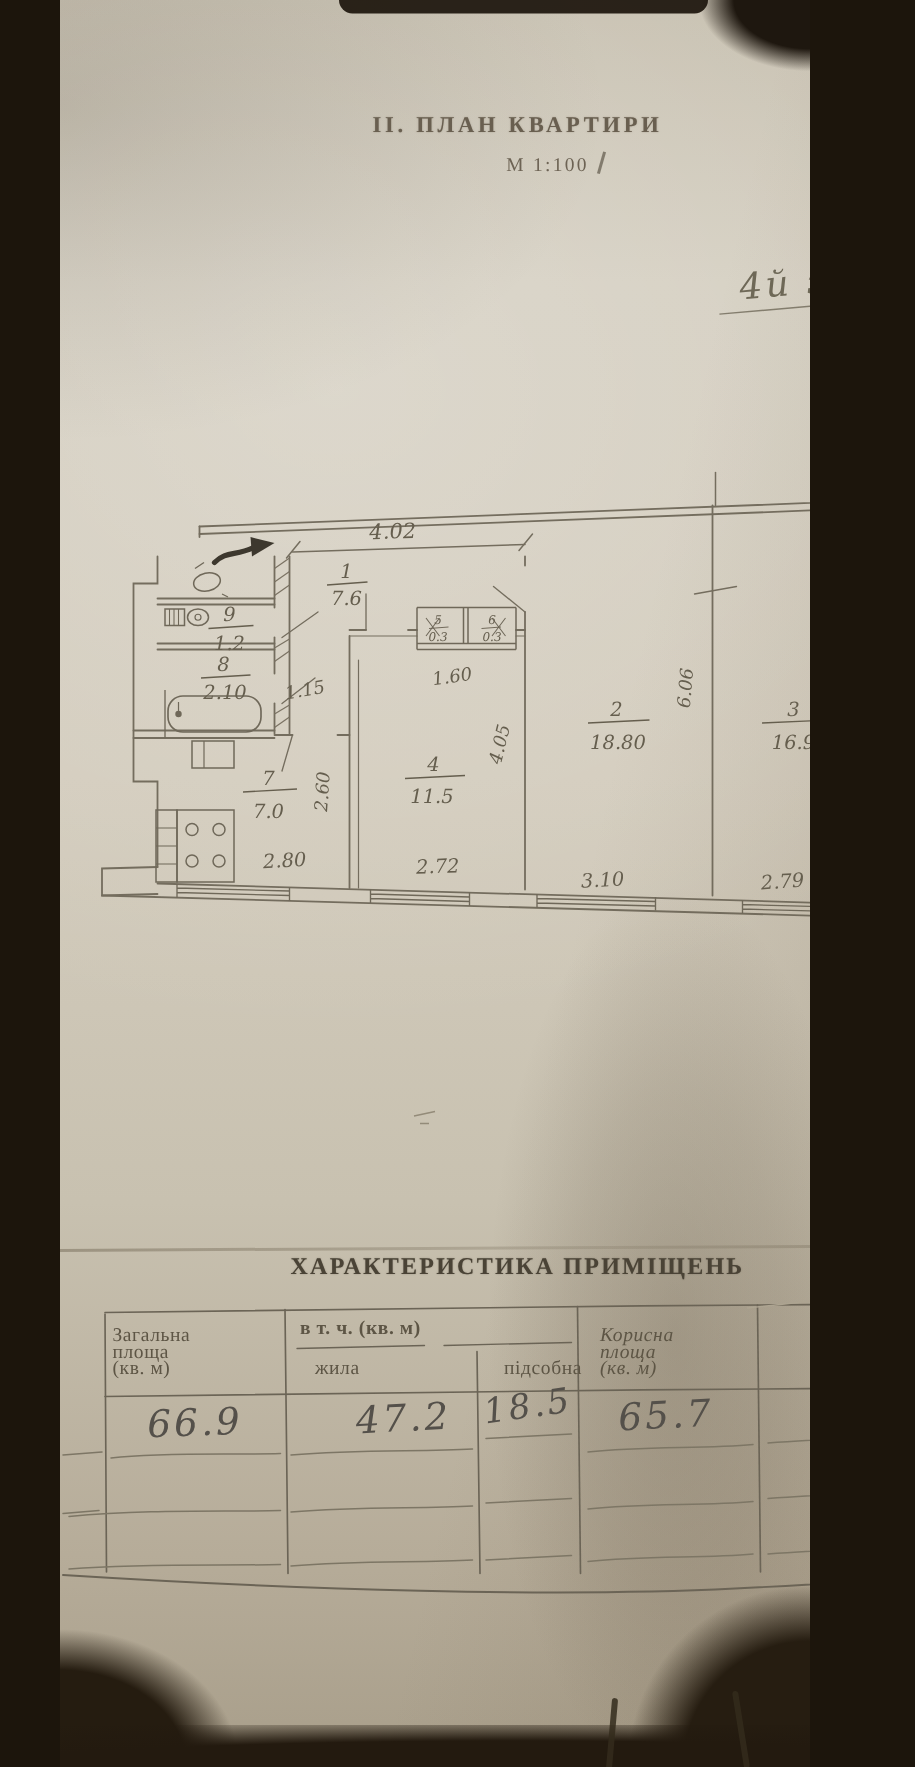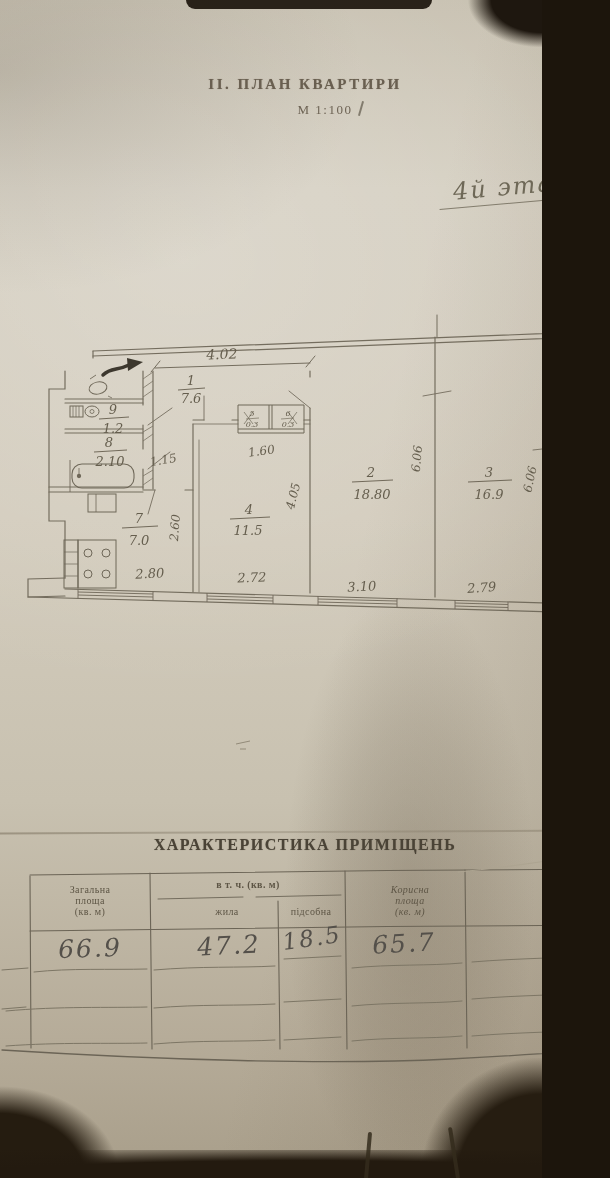--- a/index.html
+++ b/index.html
@@ -1,19 +1,20 @@
 <!DOCTYPE html>
 <html><head>
 <meta charset="utf-8">
 <style>
   html,body{margin:0;padding:0;background:#1c150c;}
   .photo{
-    position:relative;width:542px;height:1178px;overflow:hidden;
+    position:relative;width:500px;height:1178px;overflow:hidden;
     background:#241c11;
     font-family:"Liberation Serif","DejaVu Serif",serif;
+    margin-left:40px;
   }
   .paper{
     position:absolute;left:0;top:0;width:610px;height:1178px;
     background:
       radial-gradient(900px 700px at 30% 22%, rgba(255,255,255,0.20), rgba(255,255,255,0) 62%),
       radial-gradient(520px 320px at 0% 6%, rgba(92,82,66,0.22), rgba(92,82,66,0) 70%),
       linear-gradient(103deg, rgba(120,105,85,0) 55%, rgba(118,103,82,0.16) 78%, rgba(108,94,74,0.26) 100%),
       linear-gradient(180deg,#c7c0b0 0%,#d4cec0 16%,#d3ccbd 44%,#c8c1b0 68%,#b6ac99 88%,#a89e8a 100%);
   }
   .shadow-band{
@@ -56,25 +57,25 @@
     border-bottom:1.5px solid rgba(110,104,87,0.8);
     padding-bottom:2px;text-align:center;letter-spacing:2px;
   }
   svg{position:absolute;left:0;}
   svg text{font-family:"DejaVu Serif",serif;font-style:italic;fill:#655e4e;}
   .tbl-title{
     position:absolute;left:0;top:836px;width:610px;text-align:center;
     font-size:16px;font-weight:bold;letter-spacing:1.5px;color:#4a4336;
     text-shadow:0 0 1px rgba(74,67,54,0.45);
   }
-  .th{position:absolute;font-size:10px;line-height:11px;color:#5d5545;text-align:center;letter-spacing:0.4px;}
+  .th{position:absolute;font-size:13px;line-height:11px;color:#5d5545;letter-spacing:0.4px;}
   .th-total{left:35px;top:884px;width:110px;}
   .th-incl{left:160px;top:879px;width:176px;font-weight:bold;}
-  .th-living{left:182px;top:906px;width:90px;}
-  .th-aux{left:280px;top:906px;width:62px;}
+  .th-living{left:170px;top:906px;width:90px;}
+  .th-aux{left:280px;top:906px;width:62px;padding-left:16px;}
   .th-useful{left:360px;top:884px;width:100px;font-style:italic;}
   .val{
     position:absolute;font-family:"DejaVu Serif",serif;font-style:italic;
     font-size:25px;color:#54504a;letter-spacing:2px;text-align:center;
   }
   .v-total{left:38px;top:934px;width:104px;transform:rotate(-2deg);}
   .v-living{left:182px;top:931px;width:94px;transform:rotate(-3deg);}
   .v-aux{left:280px;top:925px;width:64px;font-size:23px;transform:rotate(-8deg);}
   .v-useful{left:358px;top:929px;width:92px;transform:rotate(-3deg);}
 </style>

